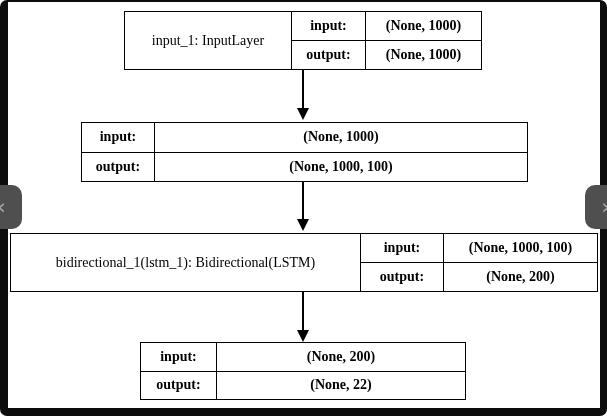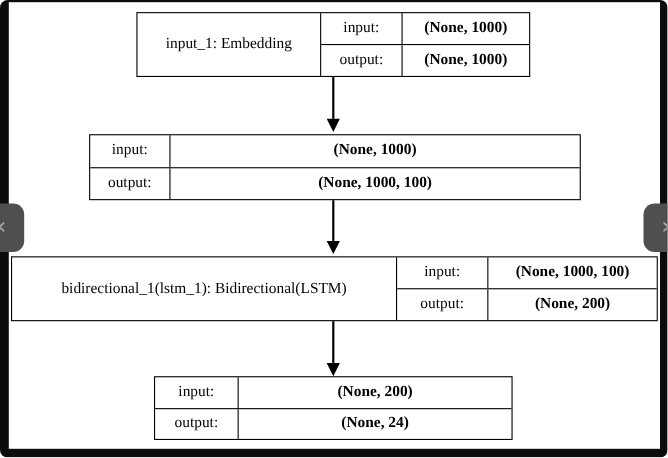--- a/index.html
+++ b/index.html
@@ -10,21 +10,21 @@
   .frame{position:absolute;inset:0;background:#0c0c0c;border-radius:7px;}
   .canvas{position:absolute;left:8px;top:2px;width:592px;height:406px;background:#ffffff;}
   .node{
     position:absolute;display:flex;background:#ffffff;border:1px solid #000000;
     box-sizing:border-box;font-size:14px;color:#000000;
   }
   .name{flex:none;display:flex;align-items:center;justify-content:center;border-right:1px solid #000000;}
   .io{flex:1;display:flex;flex-direction:column;min-width:0;}
   .row{flex:1;display:flex;min-height:0;}
   .row.first{border-bottom:1px solid #000000;}
-  .lbl{flex:none;display:flex;align-items:center;justify-content:center;border-right:1px solid #000000;}
+  .lbl{flex:none;display:flex;align-items:center;justify-content:center;border-right:1px solid #000000;font-weight:bold;}
   .val{flex:1;display:flex;align-items:center;justify-content:center;white-space:nowrap;font-weight:bold;}
   .arrow-line{position:absolute;width:2px;background:#000000;}
   .arrow-head{
     position:absolute;width:0;height:0;
     border-left:6px solid transparent;border-right:6px solid transparent;border-top:12px solid #000000;
   }
   .handle{
     position:absolute;top:185px;width:22px;height:44px;background:#4f4f4f;border:none;
     padding:0;margin:0;display:flex;align-items:center;cursor:pointer;color:#a8a8a8;
     font-family:"DejaVu Sans","Liberation Sans",sans-serif;font-size:22px;line-height:1;
@@ -36,21 +36,21 @@
   .handle.right .chev{margin-right:-3px;}
 </style>
 </head>
 <body>
 
 <div class="screen">
   <div class="frame"></div>
   <div class="canvas"></div>
 
   <div class="node" style="left:124px;top:11px;width:358px;height:59px;">
-    <div class="name" style="width:166px;">input_1: Embedding</div>
+    <div class="name" style="width:166px;">input_1: InputLayer</div>
     <div class="io">
       <div class="row first">
         <div class="lbl" style="width:73px;">input:</div>
         <div class="val">(None, 1000)</div>
       </div>
       <div class="row">
         <div class="lbl" style="width:73px;">output:</div>
         <div class="val">(None, 1000)</div>
       </div>
     </div>
@@ -99,21 +99,21 @@
   </div>
 
   <div class="node" style="left:140px;top:342px;width:326px;height:58px;">
     <div class="io">
       <div class="row first">
         <div class="lbl" style="width:75px;">input:</div>
         <div class="val">(None, 200)</div>
       </div>
       <div class="row">
         <div class="lbl" style="width:75px;">output:</div>
-        <div class="val">(None, 24)</div>
+        <div class="val">(None, 22)</div>
       </div>
     </div>
   </div>
 
   <button class="handle left">
     <span class="chev">‹</span>
   </button>
   <button class="handle right">
     <span class="chev">›</span>
   </button>

